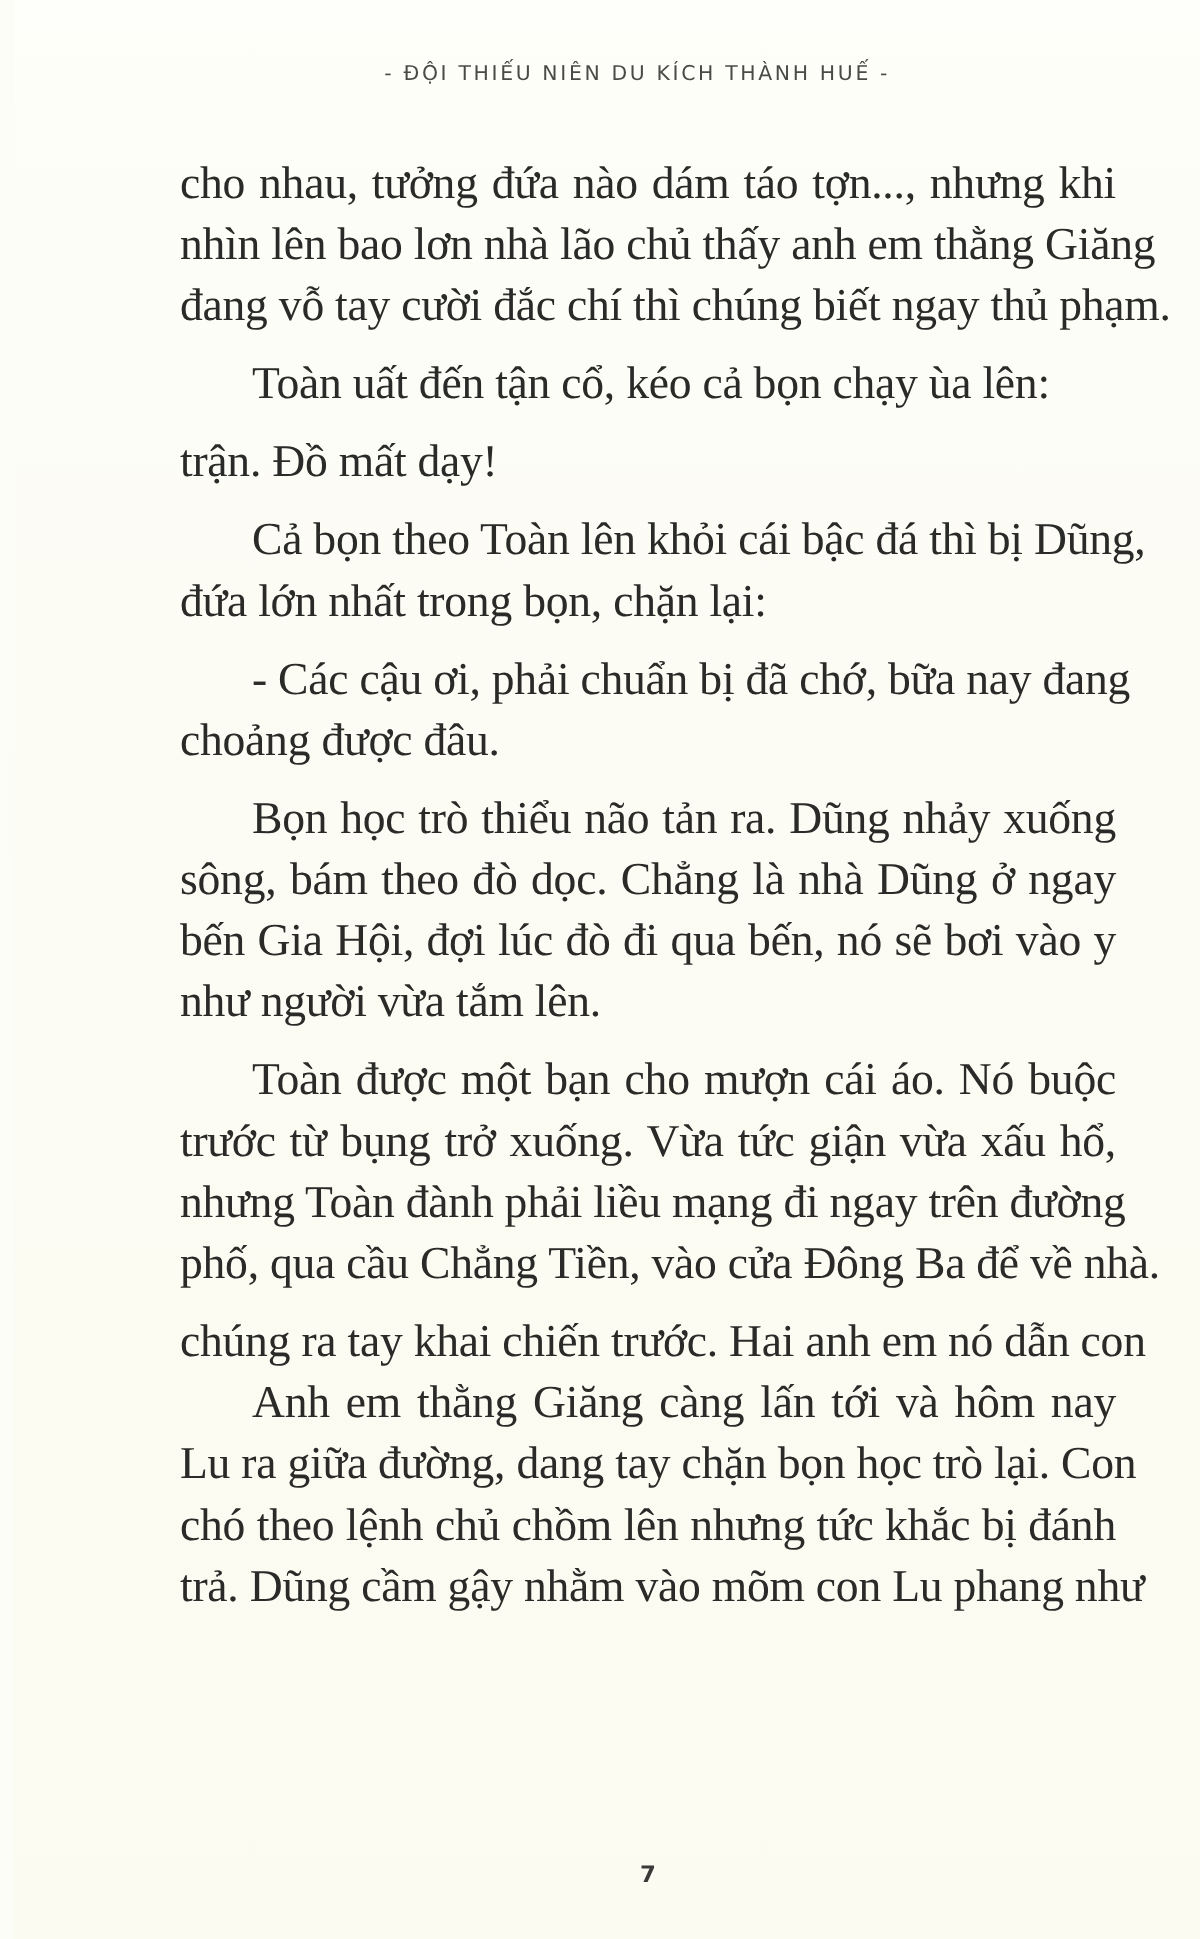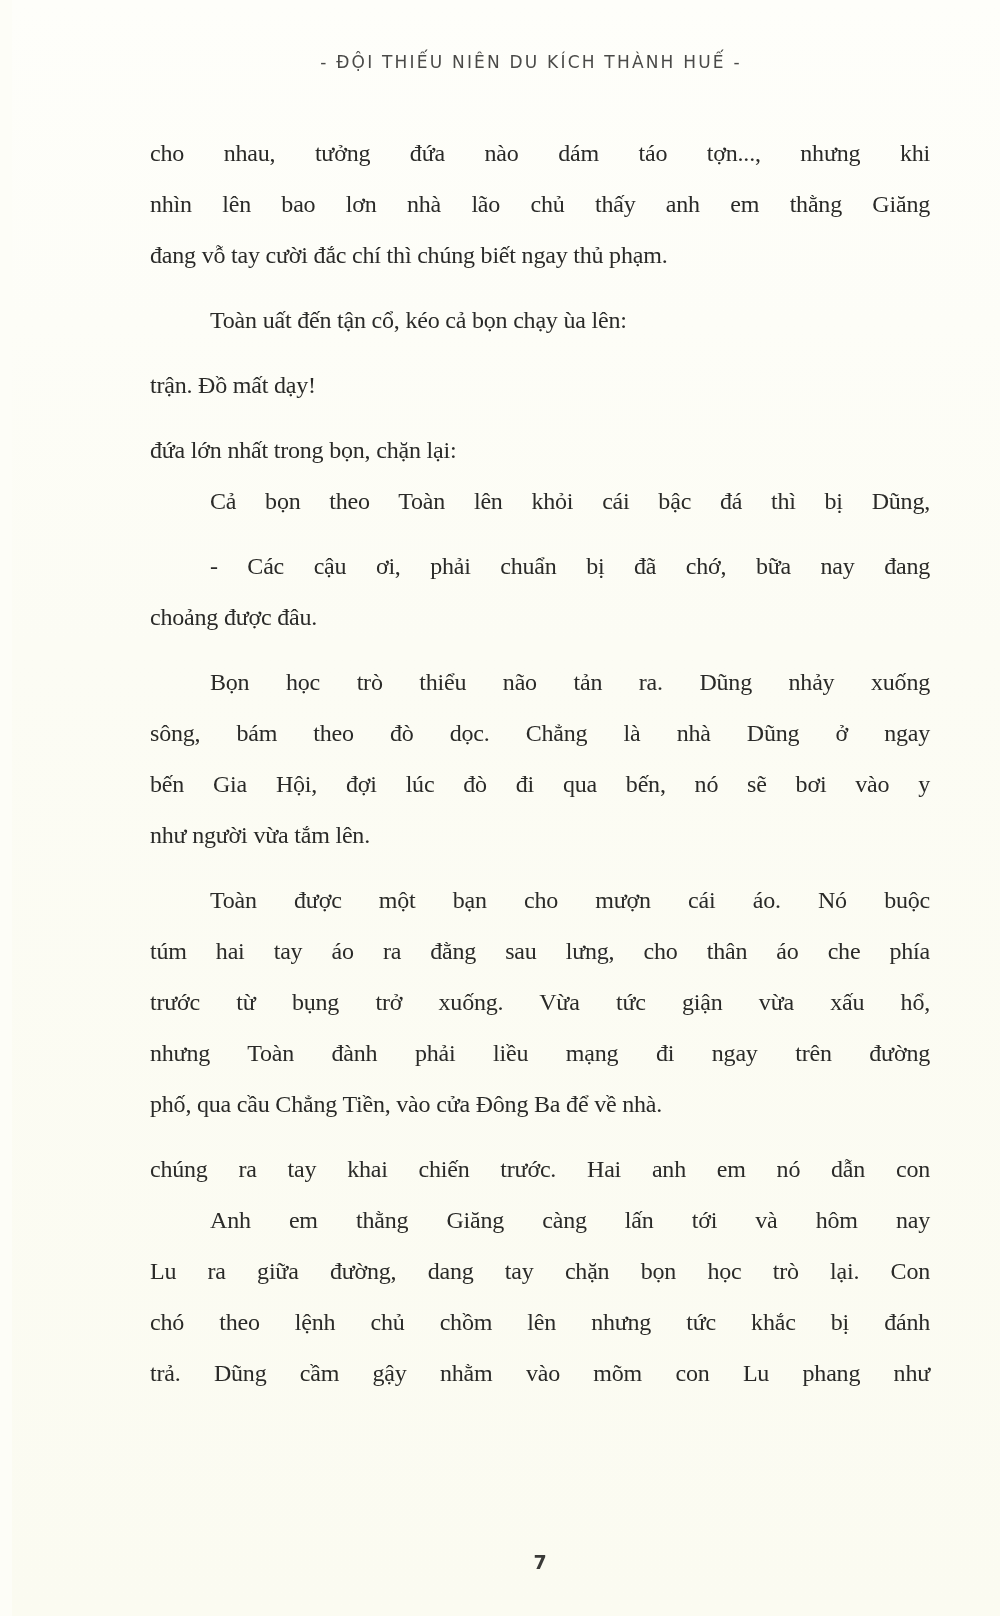--- a/index.html
+++ b/index.html
@@ -34,21 +34,21 @@
       letter-spacing: 2.2px;
       color: #4a4a48;
       padding-left: 38px;
       box-sizing: border-box;
     }
     .body-text {
       position: absolute;
       left: 138px;
       top: 128px;
       width: 780px;
-      font-size: 24px;
+      font-size: 38px;
       line-height: 51px;
       letter-spacing: -0.2px;
     }
     .line {
       display: block;
       white-space: nowrap;
       text-align: justify;
       text-align-last: justify;
       height: 51px;
     }
@@ -91,36 +91,35 @@
     <span class="line">nhìn lên bao lơn nhà lão chủ thấy anh em thằng Giăng</span>
     <span class="line last">đang vỗ tay cười đắc chí thì chúng biết ngay thủ phạm.</span>
     <span class="para-gap"></span>
 
     <span class="line indent last">Toàn uất đến tận cổ, kéo cả bọn chạy ùa lên:</span>
     <span class="para-gap"></span>
 
     <span class="line last">trận. Đồ mất dạy!</span>
     <span class="para-gap"></span>
 
+    <span class="line indent">Cả bọn theo Toàn lên khỏi cái bậc đá thì bị Dũng,</span>
     <span class="line last">đứa lớn nhất trong bọn, chặn lại:</span>
-    <span class="line indent">Cả bọn theo Toàn lên khỏi cái bậc đá thì bị Dũng,</span>
     <span class="para-gap"></span>
 
     <span class="line indent">- Các cậu ơi, phải chuẩn bị đã chớ, bữa nay đang</span>
     <span class="line last">choảng được đâu.</span>
     <span class="para-gap"></span>
 
     <span class="line indent">Bọn học trò thiểu não tản ra. Dũng nhảy xuống</span>
     <span class="line">sông, bám theo đò dọc. Chẳng là nhà Dũng ở ngay</span>
     <span class="line">bến Gia Hội, đợi lúc đò đi qua bến, nó sẽ bơi vào y</span>
     <span class="line last">như người vừa tắm lên.</span>
     <span class="para-gap"></span>
 
     <span class="line indent">Toàn được một bạn cho mượn cái áo. Nó buộc</span>
-    <span class="line">túm hai tay áo ra đằng sau lưng, cho thân áo che phía</span>
     <span class="line">trước từ bụng trở xuống. Vừa tức giận vừa xấu hổ,</span>
     <span class="line">nhưng Toàn đành phải liều mạng đi ngay trên đường</span>
     <span class="line last">phố, qua cầu Chẳng Tiền, vào cửa Đông Ba để về nhà.</span>
     <span class="para-gap"></span>
 
     <span class="line">chúng ra tay khai chiến trước. Hai anh em nó dẫn con</span>
     <span class="line indent">Anh em thằng Giăng càng lấn tới và hôm nay</span>
     <span class="line">Lu ra giữa đường, dang tay chặn bọn học trò lại. Con</span>
     <span class="line">chó theo lệnh chủ chồm lên nhưng tức khắc bị đánh</span>
     <span class="line">trả. Dũng cầm gậy nhằm vào mõm con Lu phang như</span>

